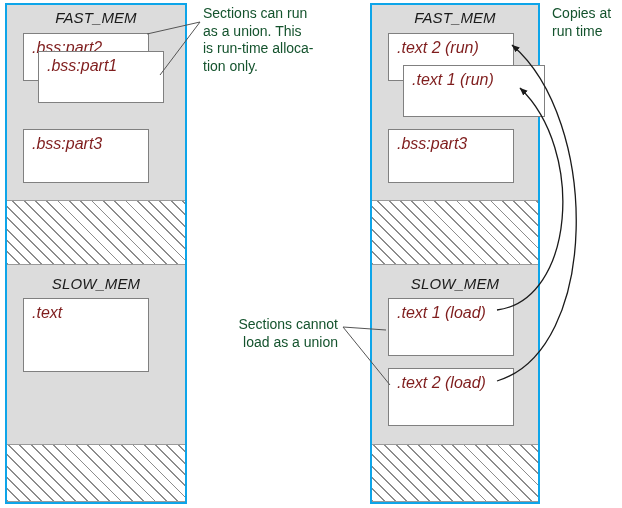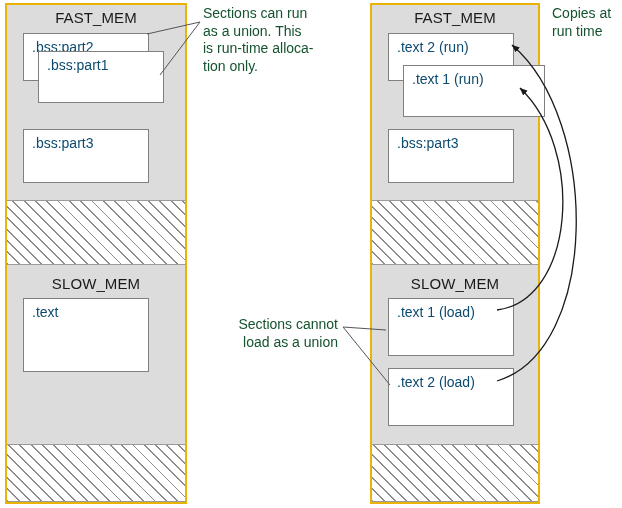--- a/index.html
+++ b/index.html
@@ -16,22 +16,23 @@
     width: 622px;
     height: 508px;
     background: #ffffff;
     overflow: hidden;
   }
 
   
   .mem-column {
     position: absolute;
     box-sizing: border-box;
-    border: 2px solid #eab308;
-    background: #ffffff;
+    border: 2px solid #0ea5e9;
+    background: #ffffff;
+    font-style: italic;
   }
   .mem-band {
     position: absolute;
     box-sizing: border-box;
     left: 0;
     right: 0;
     background: #dcdcdc;
   }
   .mem-band.hatched {
     background-color: #ffffff;
@@ -58,22 +59,22 @@
   .sec-box {
     position: absolute;
     box-sizing: border-box;
     background: #ffffff;
     border: 1.5px solid #808080;
   }
   .sec-box > .sec-label {
     position: absolute;
     left: 8px;
     top: 5px;
-    font-size: 14px;
-    color: #0c4a6e;
+    font-size: 16px;
+    color: #7f1d1d;
     white-space: nowrap;
   }
 
   
   .callout {
     position: absolute;
     font-size: 14px;
     line-height: 17.5px;
     color: #14532d;
   }

